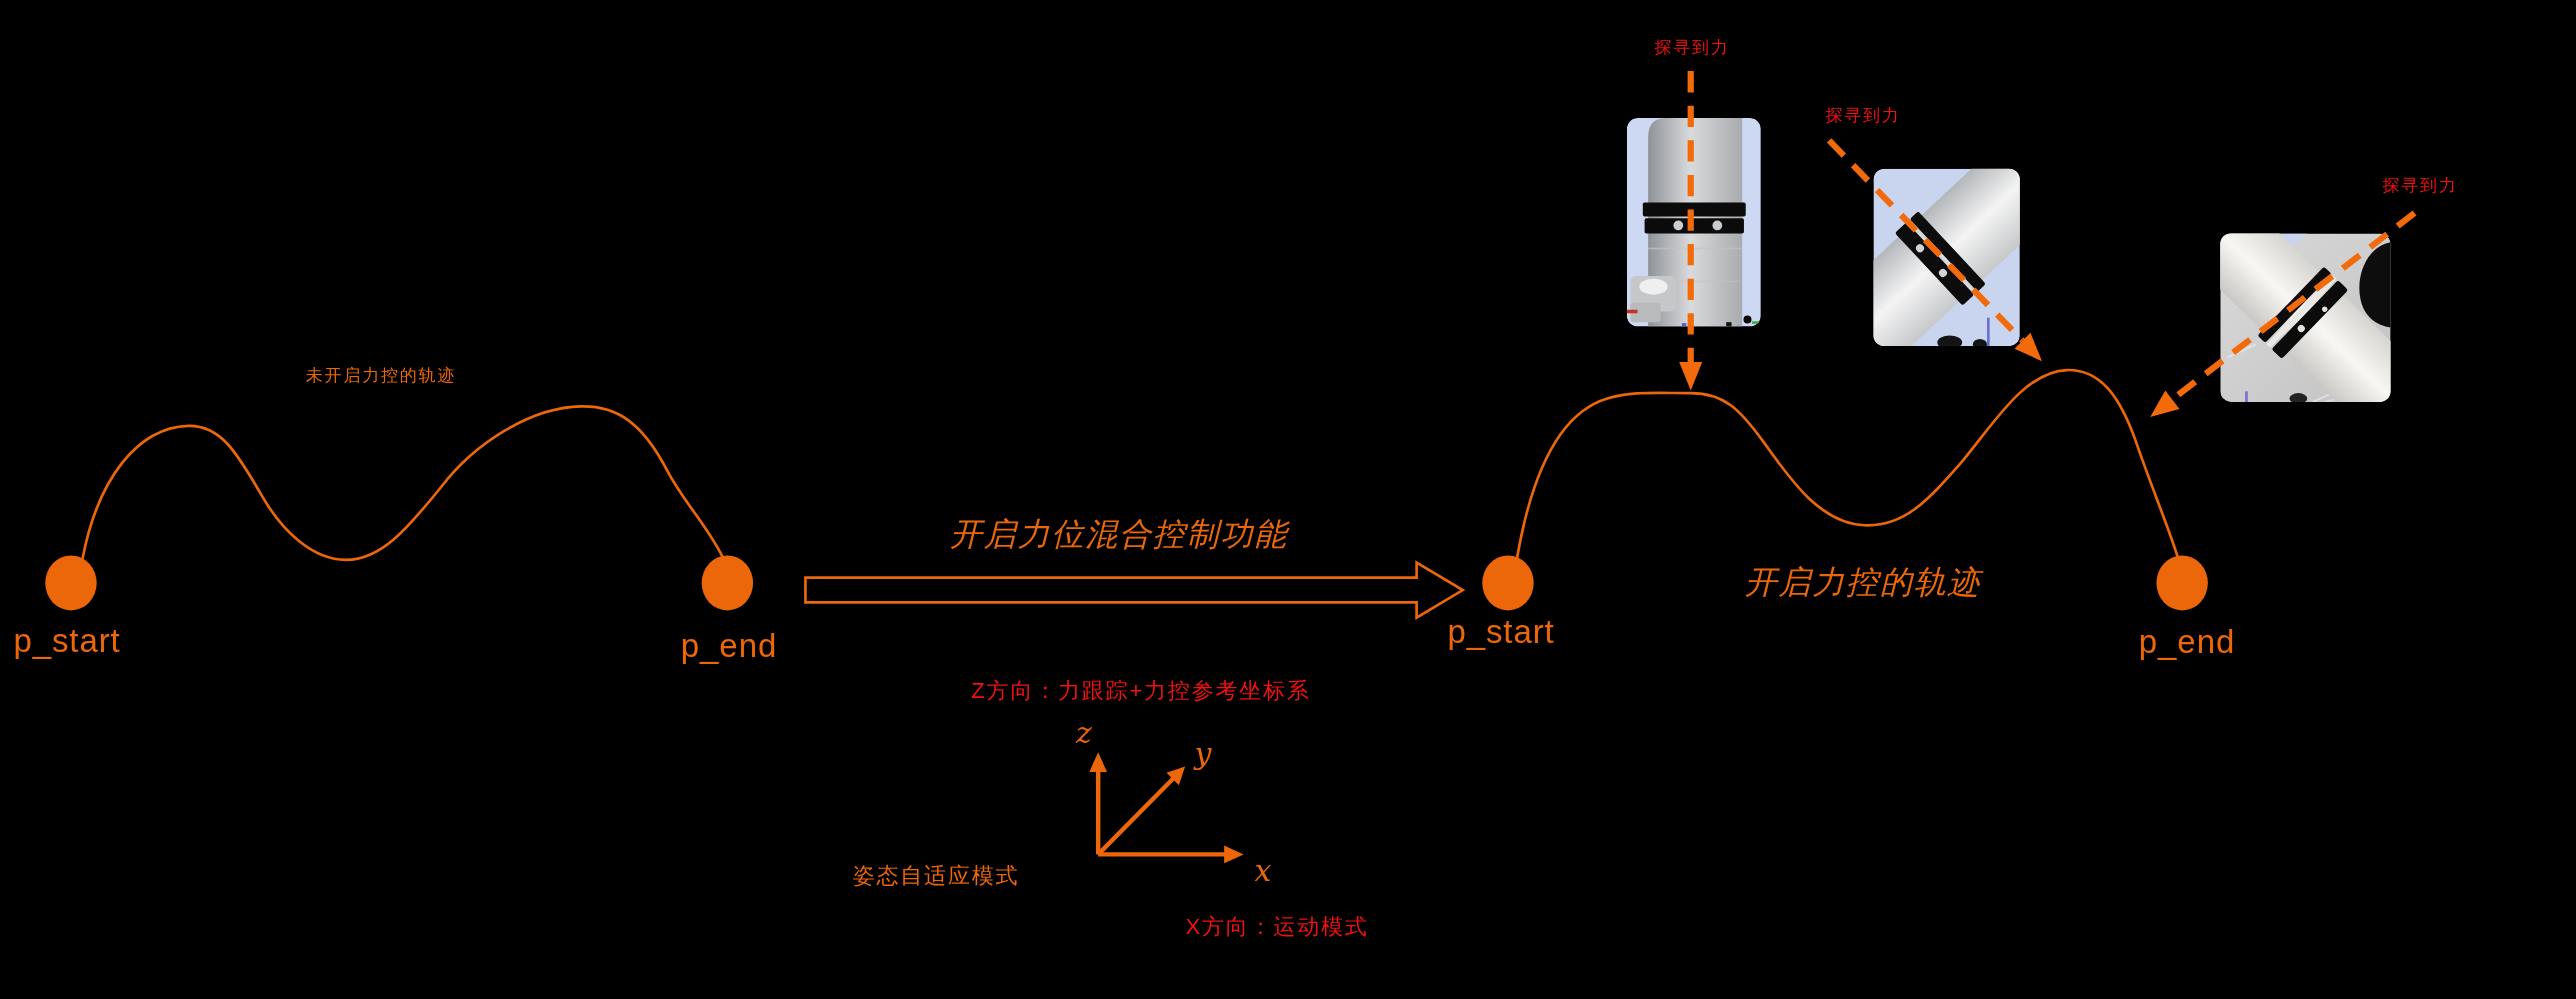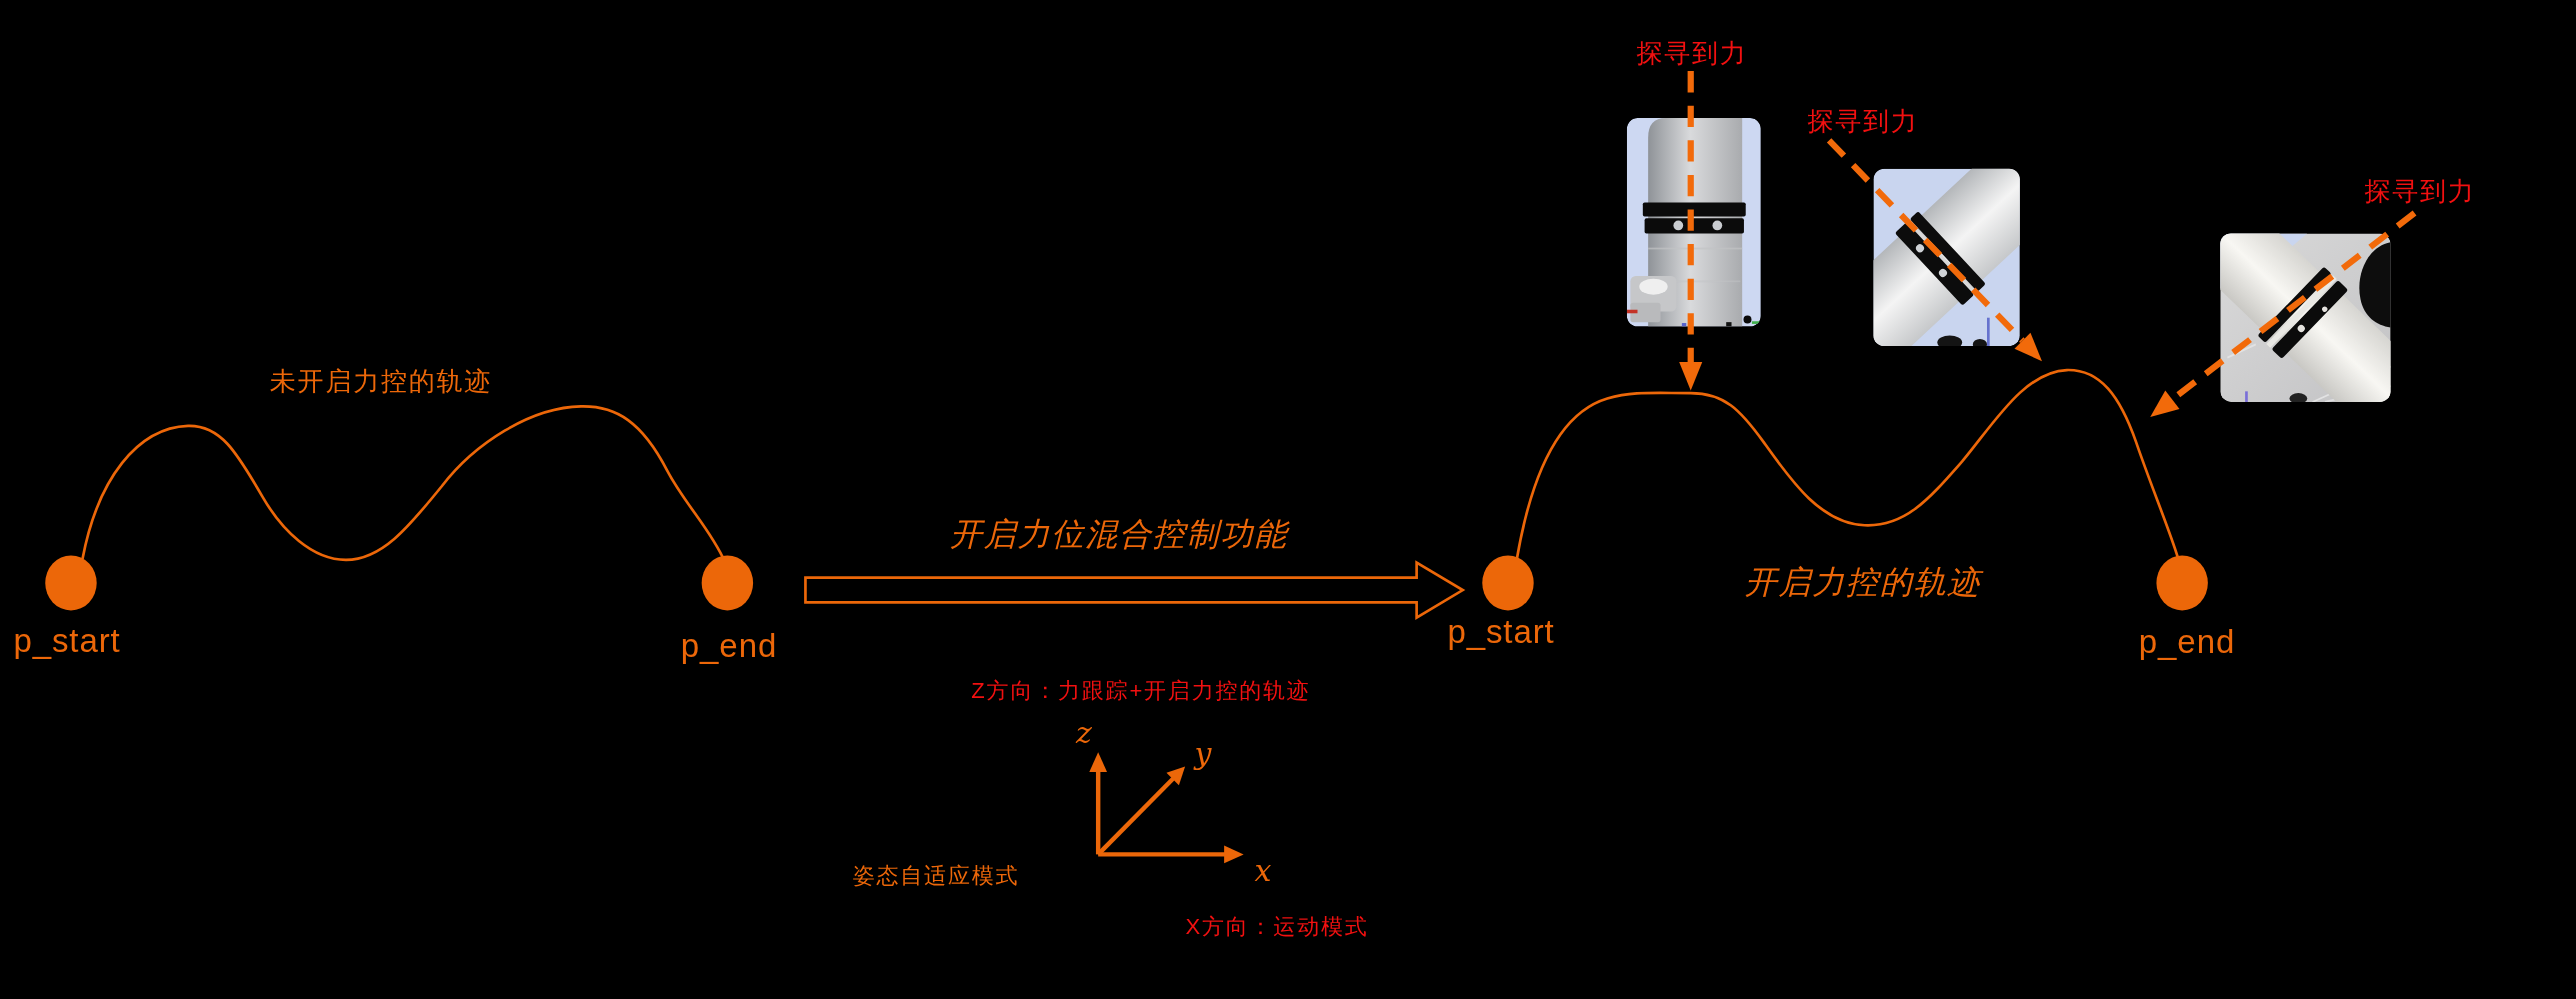--- a/index.html
+++ b/index.html
@@ -4,24 +4,24 @@
 <style>
   html,body{margin:0;padding:0;background:#000;}
   #stage{
     position:relative;width:2576px;height:1000px;background:#000000;
     overflow:hidden;font-family:"Liberation Sans","DejaVu Sans",sans-serif;
   }
   .lbl{
     position:absolute;transform:translateX(-50%);white-space:nowrap;
     color:#EC6709;letter-spacing:1.8px;line-height:1.1;
   }
-  .cjk28{font-size:26px;}
+  .cjk28{font-size:17px;}
   .cjk27{font-size:32px;font-style:italic;}
   .cjk25{font-size:22px;}
-  .cjk24{font-size:26px;}
+  .cjk24{font-size:17px;}
   .pt{font-size:33px;letter-spacing:0.9px;}
   .red{color:#F21010;}
   .axisletter{
     position:absolute;transform:translateX(-50%);
     font-family:"DejaVu Serif","Liberation Serif",serif;
     font-style:italic;font-size:30px;color:#EC6709;
   }
   svg{position:absolute;left:0;top:0;}
 </style>
 </head>
@@ -168,21 +168,21 @@
       <polygon points="2424,470 2441,440 2457,461" fill="#F26A0A"></polygon>
     </g>
   </svg>
 
   <div class="lbl cjk28" style="left:381px;top:367px">未开启力控的轨迹</div>
   <div class="lbl pt" style="left:67px;top:623px">p_start</div>
   <div class="lbl pt" style="left:729px;top:628px">p_end</div>
 
   <div class="lbl cjk27" style="left:1119px;top:517px">开启力位混合控制功能</div>
 
-  <div class="lbl cjk25 red" style="left:1141px;top:679px">Z方向：力跟踪+开启力控的轨迹</div>
+  <div class="lbl cjk25 red" style="left:1141px;top:679px">Z方向：力跟踪+力控参考坐标系</div>
   <div class="lbl cjk25" style="left:936px;top:864px">姿态自适应模式</div>
   <div class="lbl cjk25 red" style="left:1277px;top:915px">X方向：运动模式</div>
 
   <div class="axisletter" style="left:1084px;top:715px">z</div>
   <div class="axisletter" style="left:1203px;top:736px">y</div>
   <div class="axisletter" style="left:1263px;top:853px">x</div>
 
   <div class="lbl pt" style="left:1501px;top:614px">p_start</div>
   <div class="lbl pt" style="left:2187px;top:624px">p_end</div>
   <div class="lbl cjk27" style="left:1863px;top:565px">开启力控的轨迹</div>

